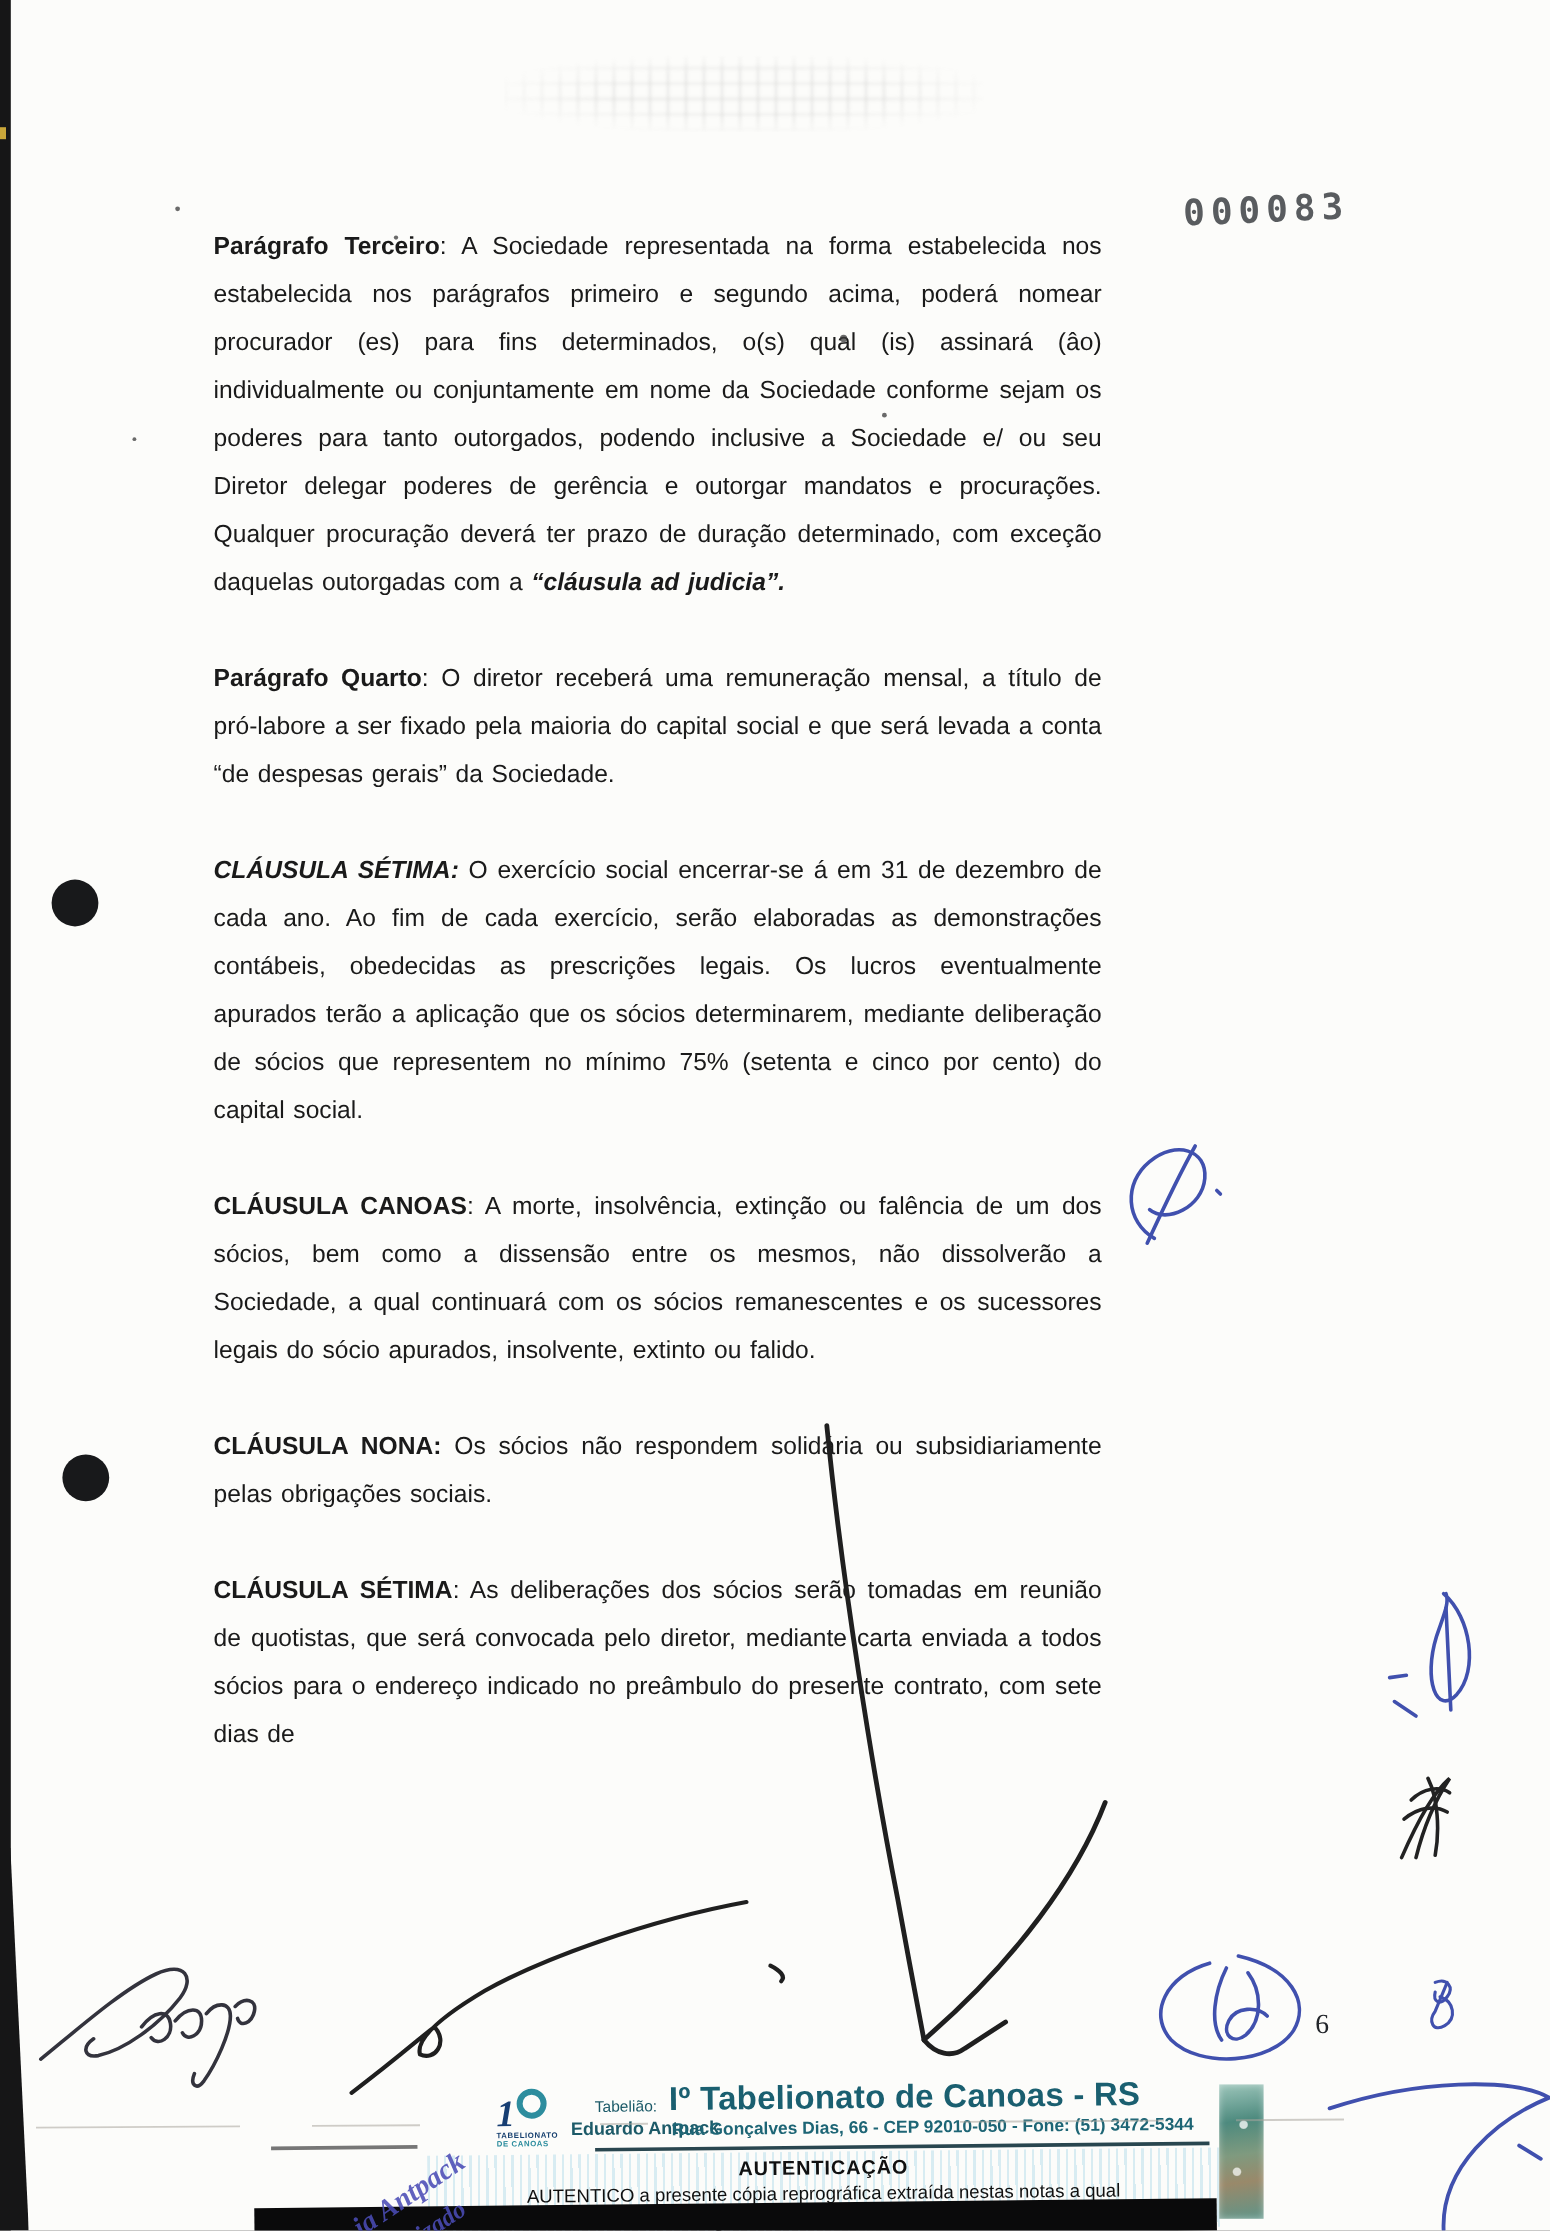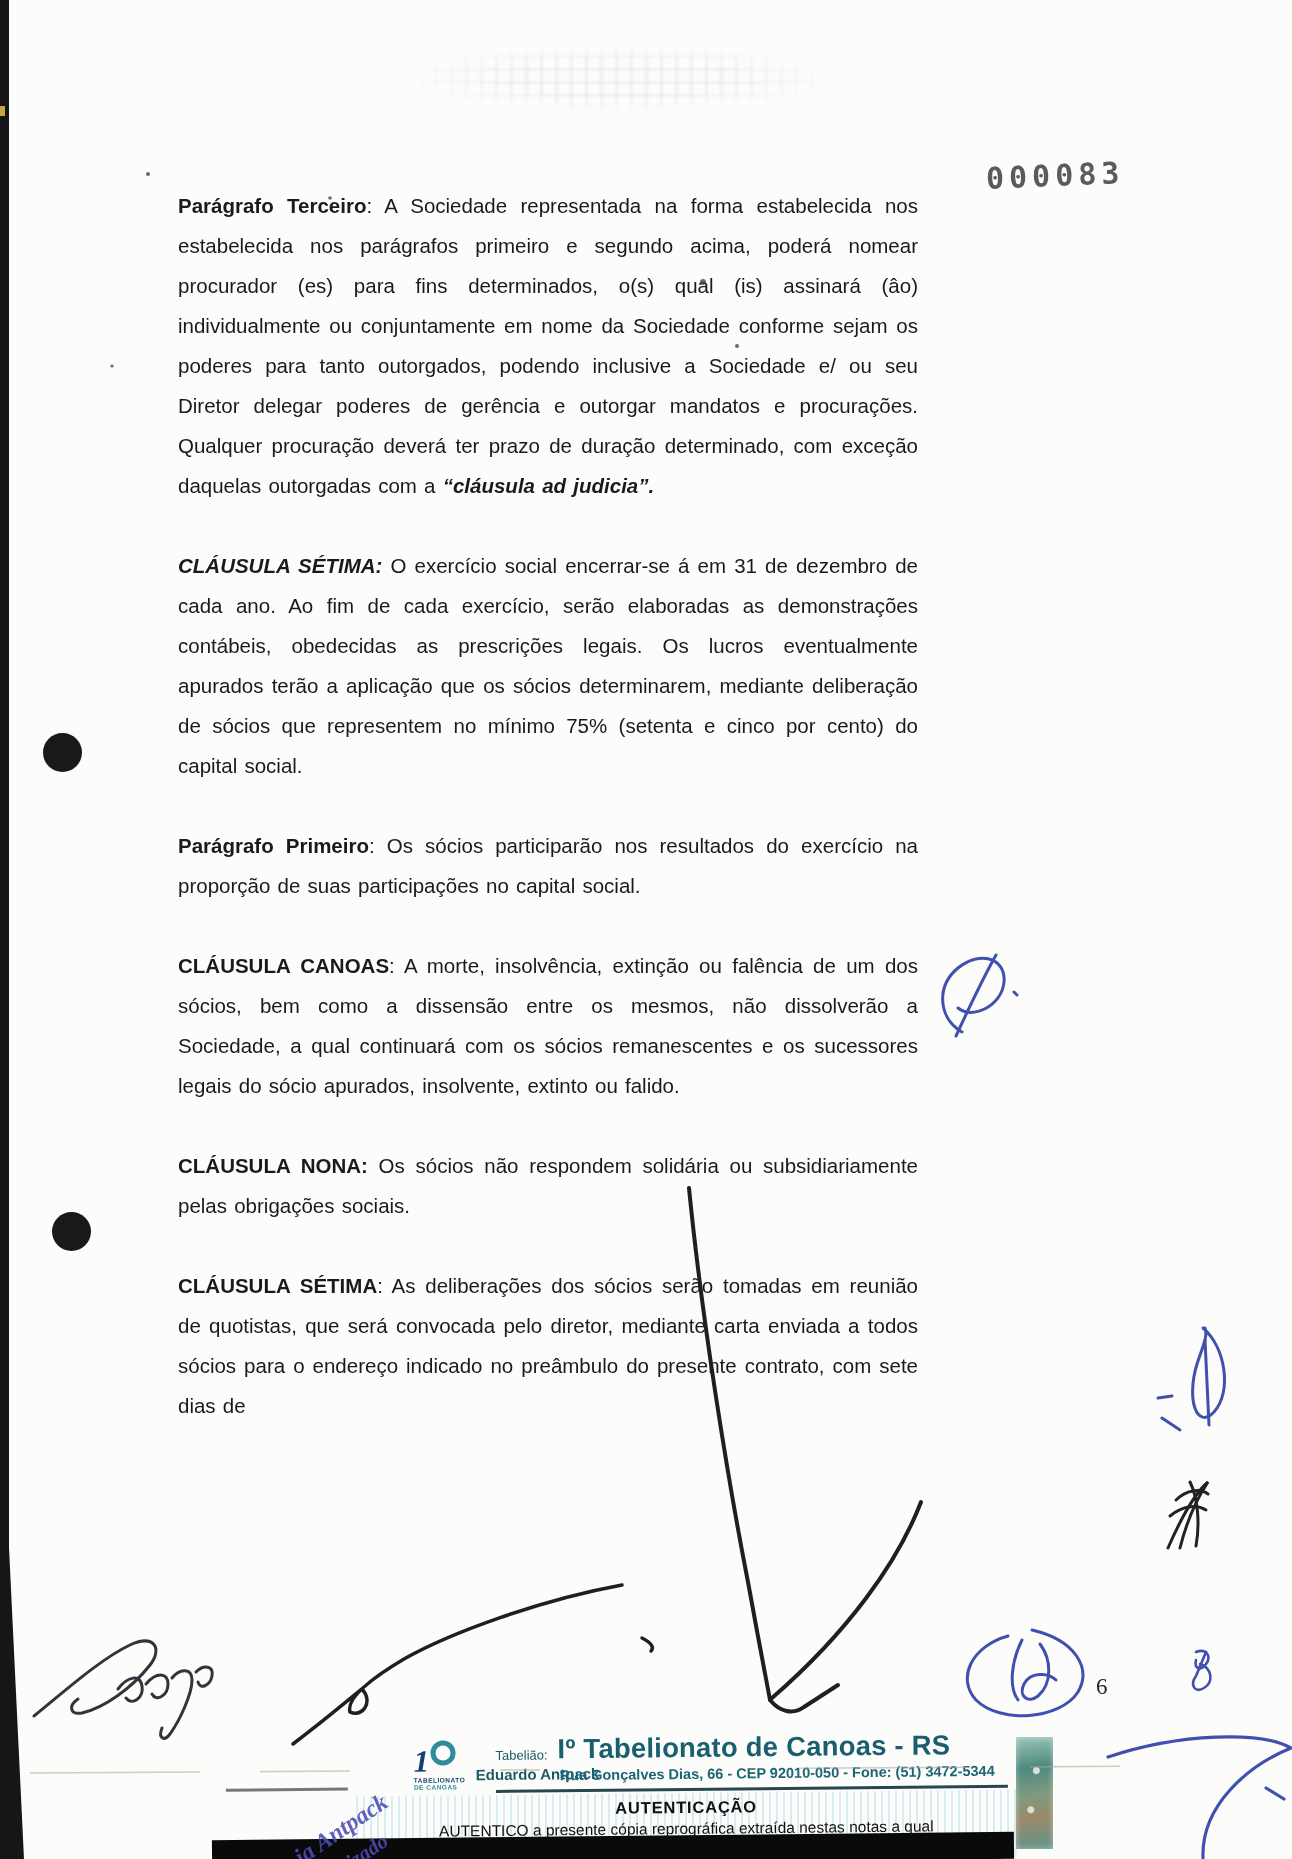--- a/index.html
+++ b/index.html
@@ -73,22 +73,22 @@
 <body>
 
 <div class="page">
 
   <div class="ghost"></div>
 
   <div class="stamp-number">000083</div>
 
   <div class="textcol">
     <p><span class="b">Parágrafo Terceiro</span><span>: A Sociedade representada na forma estabelecida nos estabelecida nos parágrafos primeiro e segundo acima, poderá nomear procurador (es) para fins determinados, o(s) qual (is) assinará (âo) individualmente ou conjuntamente em nome da Sociedade conforme sejam os poderes para tanto outorgados, podendo inclusive a Sociedade e/ ou seu Diretor delegar poderes de gerência e outorgar mandatos e procurações. Qualquer procuração deverá ter prazo de duração determinado, com exceção daquelas outorgadas com a </span><span class="bi">“cláusula ad judicia”.</span></p>
+    <p><span class="b">Parágrafo Quarto</span><span>: O diretor receberá uma remuneração mensal, a título de pró-labore a ser fixado pela maioria do capital social e que será levada a conta “de despesas gerais” da Sociedade.</span></p>
     <p><span class="bi">CLÁUSULA SÉTIMA:</span><span> O exercício social encerrar-se á em 31 de dezembro de cada ano. Ao fim de cada exercício, serão elaboradas as demonstrações contábeis, obedecidas as prescrições legais. Os lucros eventualmente apurados terão a aplicação que os sócios determinarem, mediante deliberação de sócios que representem no mínimo 75% (setenta e cinco por cento) do capital social.</span></p>
-    <p><span class="b">Parágrafo Primeiro</span><span>: Os sócios participarão nos resultados do exercício na proporção de suas participações no capital social.</span></p>
     <p><span class="b">CLÁUSULA CANOAS</span><span>: A morte, insolvência, extinção ou falência de um dos sócios, bem como a dissensão entre os mesmos, não dissolverão a Sociedade, a qual continuará com os sócios remanescentes e os sucessores legais do sócio apurados, insolvente, extinto ou falido.</span></p>
     <p><span class="b">CLÁUSULA NONA:</span><span> Os sócios não respondem solidária ou subsidiariamente pelas obrigações sociais.</span></p>
     <p><span class="b">CLÁUSULA SÉTIMA</span><span>: As deliberações dos sócios serão tomadas em reunião de quotistas, que será convocada pelo diretor, mediante carta enviada a todos sócios para o endereço indicado no preâmbulo do presente contrato, com sete dias de</span></p>
   </div>
 
   <div class="pagenum">6</div>
 
   <div class="notary">
     <div class="pinband"></div>
     <div class="logo">

